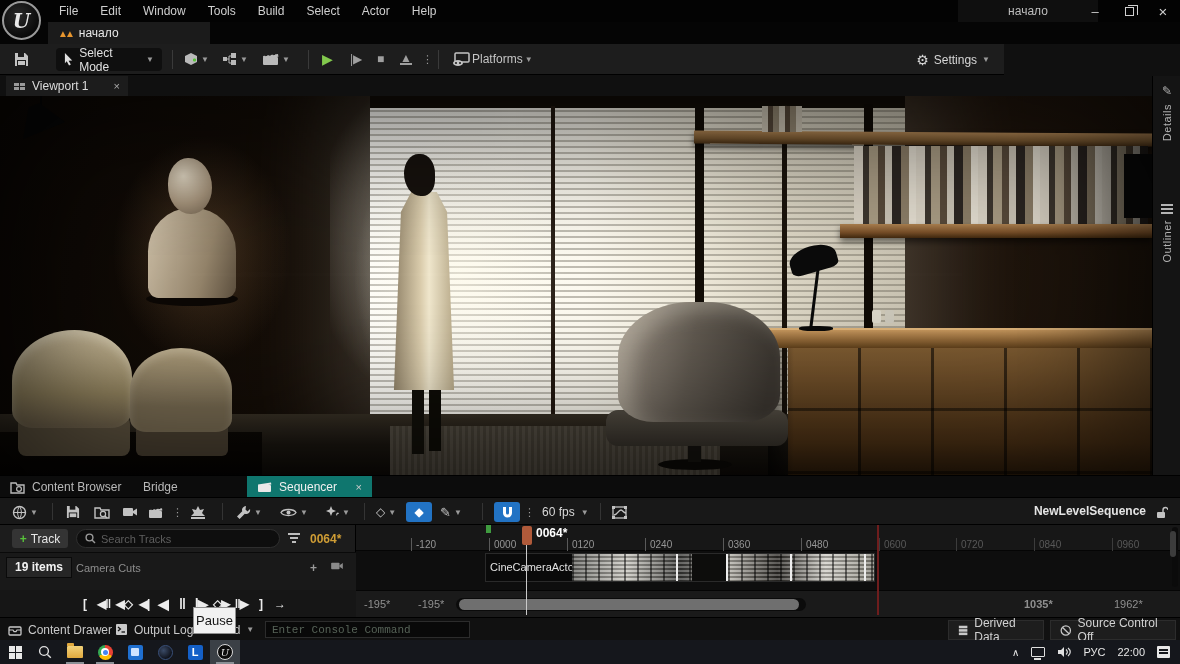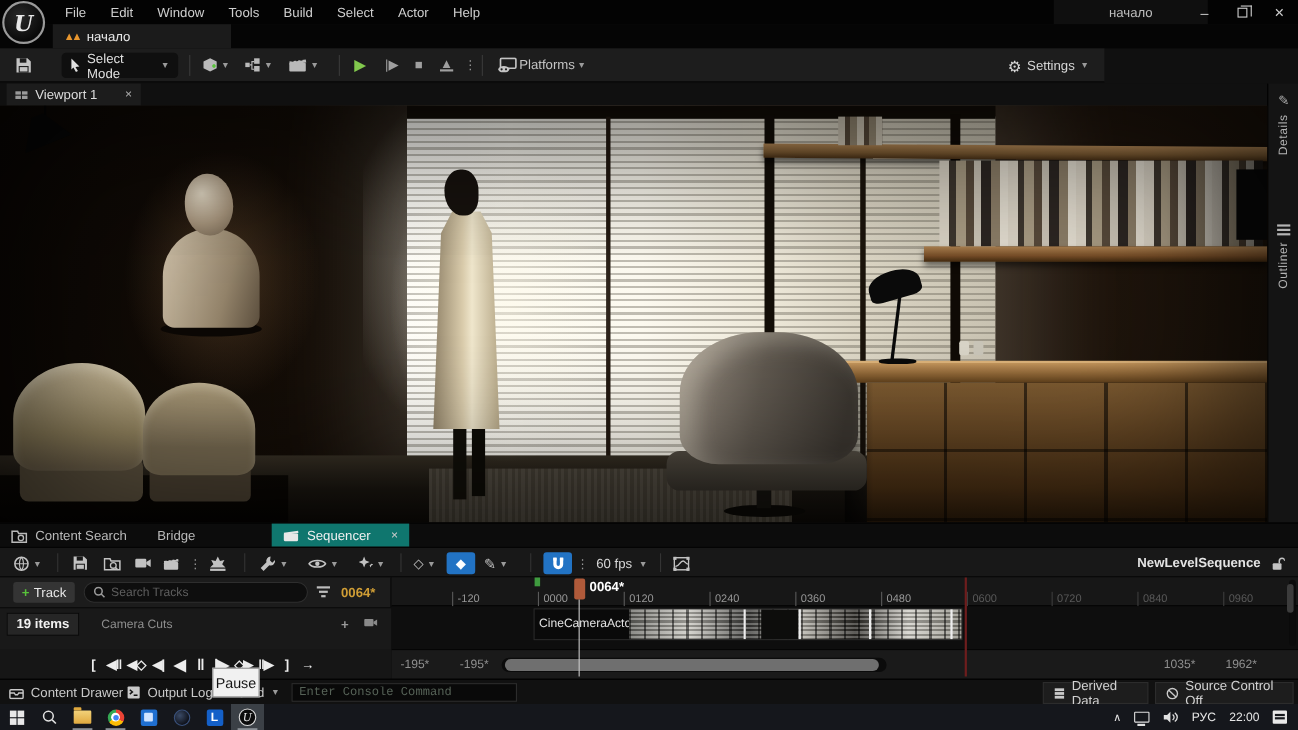--- a/index.html
+++ b/index.html
@@ -135,21 +135,21 @@
   
   .seq-left { position:absolute; top:525px; left:0; width:356px; height:92px; background:#1c1c1c; border-right:1px solid #000; }
   .track-btn { position:absolute; left:12px; top:4px; width:56px; height:19px; background:#343434; border-radius:3px; display:flex; align-items:center; justify-content:center; gap:4px; color:#e6e6e6; }
   .search-pill { position:absolute; left:76px; top:4px; width:204px; height:19px; background:#0e0e0e; border:1px solid #2e2e2e; border-radius:10px; display:flex; align-items:center; gap:5px; padding:0 8px; }
   .search-pill input { background:transparent; border:none; outline:none; color:#bdbdbd; font-size:11px; width:150px; font-family:"Liberation Sans",sans-serif; }
   .search-pill input::placeholder { color:#5e5e5e; }
   .filter-ico { position:absolute; left:288px; top:8px; display:flex; flex-direction:column; gap:2px; align-items:center; }
   .filter-ico i { background:#bdbdbd; height:2px; display:block; }
   .frame-gold { position:absolute; left:310px; top:7px; color:#cf9d35; font-size:12px; font-weight:bold; }
   .seq-body-left { position:absolute; left:0; top:27px; width:356px; height:38px; background:#191919; border-top:1px solid #0a0a0a; }
-  .cam-cuts-label { position:absolute; left:92px; top:9px; color:#8d8d8d; font-size:11px; }
+  .cam-cuts-label { position:absolute; left:76px; top:9px; color:#8d8d8d; font-size:11px; }
   .items-count { position:absolute; left:6px; top:4px; background:#262626; border:1px solid #0a0a0a; color:#f2f2f2; font-size:12px; font-weight:bold; padding:2px 8px 3px 8px; }
   .rowplus { position:absolute; left:310px; top:8px; color:#9a9a9a; font-weight:bold; }
   .rowcam { position:absolute; left:330px; top:8px; color:#8a8a8a; font-size:10px; }
   .transport { position:absolute; left:0; top:65px; width:356px; height:27px; background:#161616; display:flex; align-items:center; justify-content:center; gap:5px; padding-left:8px; }
   .t-btn { color:#ececec; font-size:12px; font-weight:bold; letter-spacing:-1px; min-width:14px; text-align:center; }
 
   
   .seq-right { position:absolute; top:525px; left:356px; width:824px; height:92px; background:#131313; }
   .ruler { position:absolute; left:0; top:0; width:824px; height:26px; background:#171717; border-bottom:1px solid #050505; }
   .tick { position:absolute; top:13px; color:#969696; font-size:10px; border-left:1px solid #5a5a5a; padding-left:4px; line-height:13px; }
@@ -396,21 +396,21 @@
     <div class="sc sc-arm-back"></div>
     <div class="sc sc-vignette"></div>
   </div>
 
   <div class="panel-tabs">
     <div class="p-tab" style="left:0;">
       <svg width="15" height="13" viewBox="0 0 15 13">
           <path d="M1 2h5l1 2h7v8H1z" fill="none" stroke="#b9b9b9" stroke-width="1.4"></path>
           <circle cx="9" cy="8" r="2.4" fill="none" stroke="#b9b9b9" stroke-width="1.2"></circle>
         </svg>
-      <span>Content Search</span>
+      <span>Content Browser</span>
     </div>
     <div class="p-tab" style="left:133px;">
       <span>Bridge</span>
     </div>
     <div class="p-tab active" style="left:247px; width:125px;">
       <svg width="15" height="12" viewBox="0 0 15 12">
           <rect x="1" y="4" width="13" height="7" rx="1" fill="#e8e8e8"></rect>
           <path d="M1 3.4l13-1.8.3 2L1.3 5.4z" fill="#e8e8e8"></path>
         </svg>
       <span>Sequencer</span>
@@ -607,21 +607,21 @@
         <span class="th-sep" style="left:218px;"></span>
         <span class="th-sep" style="left:292px;"></span>
       </div>
     </div>
     <div class="seq-bottom">
       <span class="num-gray" style="left:8px;">-195*</span>
       <span class="num-gray" style="left:62px;">-195*</span>
       <div class="hscroll">
           <div class="hthumb"></div>
         </div>
-      <span class="num-gray" style="left:702px;">1035*</span>
+      <span class="num-gray" style="left:668px;font-weight:bold;">1035*</span>
       <span class="num-gray" style="left:758px;">1962*</span>
     </div>
     <div class="vscroll">
         <div class="vthumb"></div>
       </div>
   </div>
 
   <div class="statusbar">
     <div class="sb-item" style="left:8px;">
       <svg width="14" height="12" viewBox="0 0 14 12">

